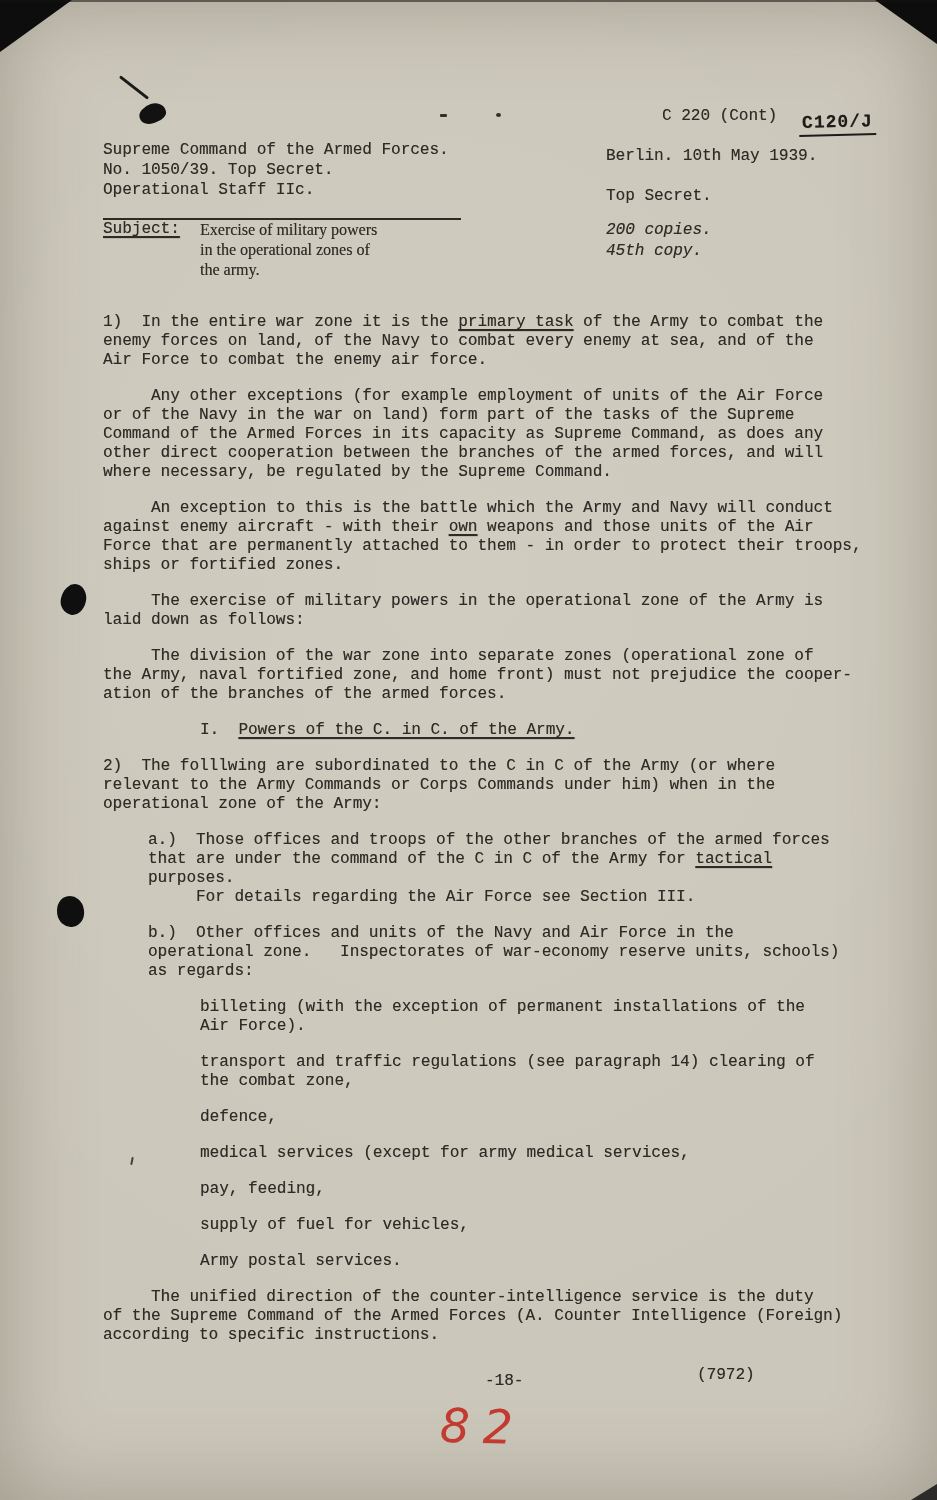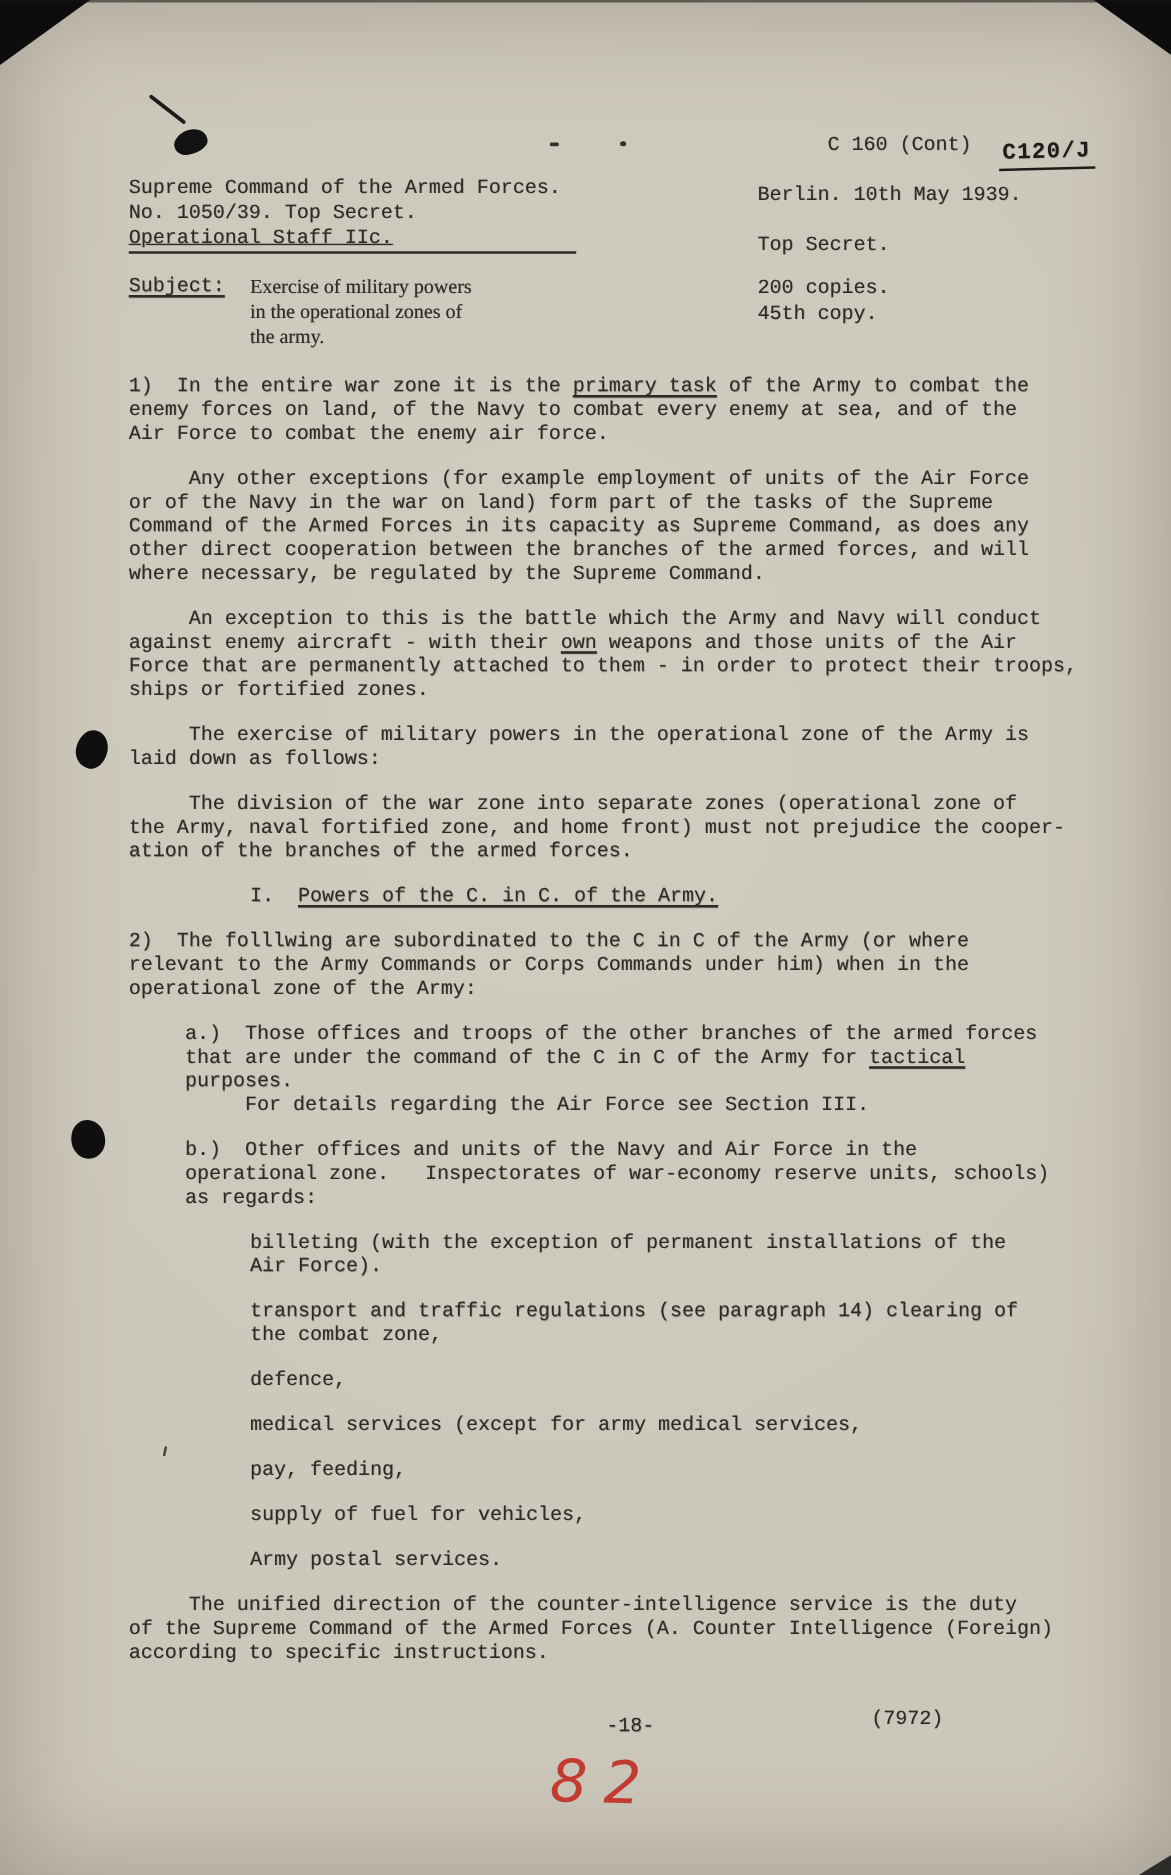--- a/index.html
+++ b/index.html
@@ -23,43 +23,42 @@
   .abs { position:absolute; }
   .pre { white-space:pre-wrap; }
   .u {
     text-decoration:underline;
     text-decoration-thickness:1.5px;
     text-underline-offset:2.5px;
   }
   .u-ext {
     display:inline-block;
     border-bottom:2px solid #2d2b26;
-    padding-bottom:1px;
+    padding-bottom:18px;
     width:358px;
-    text-decoration:underline;
   }
   
   .stamp-ref   { left:662px; top:107px; }
   .file-ref    {
     left:799px; top:113px;
     font-size:18px; font-weight:bold; letter-spacing:1px;
     color:#1e1c18;
     border-bottom:2.5px solid #1e1c18;
     padding:0 3px 2px 3px;
     transform:rotate(-1.5deg);
   }
   .sender      { left:103px; top:140px; line-height:20px; }
   .dateline    { left:606px; top:147px; }
   .classif     { left:606px; top:187px; }
   .subject-label { left:103px; top:220px; }
   .subject-text  { left:200px; top:220px; line-height:20px;font-family:Liberation Serif, serif; }
-  .copies        { left:606px; top:220px; line-height:21px; }
+  .copies        { left:606px; top:220px; line-height:21px;font-style:italic; }
   
   .body { position:absolute; left:103px; top:300px; width:800px; }
-  .para { white-space:pre-wrap; margin-bottom:17px; }
+  .para { white-space:pre-wrap; margin-bottom:17px;margin-top:13px; }
   .ml-a    { margin-left:45px; }
   .ml-list { margin-left:97px; }
   
   .page-num   { left:452px; top:1372px;margin-left:33px; }
   .doc-num    { left:697px; top:1366px; }
   .red-num {
     left:440px; top:1402px;
     font-family:"DejaVu Sans",sans-serif;
     font-style:italic;
     font-size:47px; line-height:50px;
@@ -99,21 +98,21 @@
   <div class="abs corner-br"></div>
   <div class="abs top-edge"></div>
   <div class="abs ink-blob-tail"></div>
   <div class="abs ink-blob-top"></div>
   <div class="abs punch-dot-1"></div>
   <div class="abs punch-dot-2"></div>
   <div class="abs speck-1"></div>
   <div class="abs speck-2"></div>
   <div class="abs speck-3"></div>
 
-  <div class="abs stamp-ref">C 160 (Cont)</div>
+  <div class="abs stamp-ref">C 220 (Cont)</div>
   <div class="abs file-ref">C120/J</div>
 
   <div class="abs sender">
     <div>Supreme Command of the Armed Forces.</div>
     <div>No. 1050/39. Top Secret.</div>
     <div><span class="u-ext">Operational Staff IIc.</span></div>
   </div>
 
   <div class="abs dateline">Berlin. 10th May 1939.</div>
   <div class="abs classif">Top Secret.</div>

